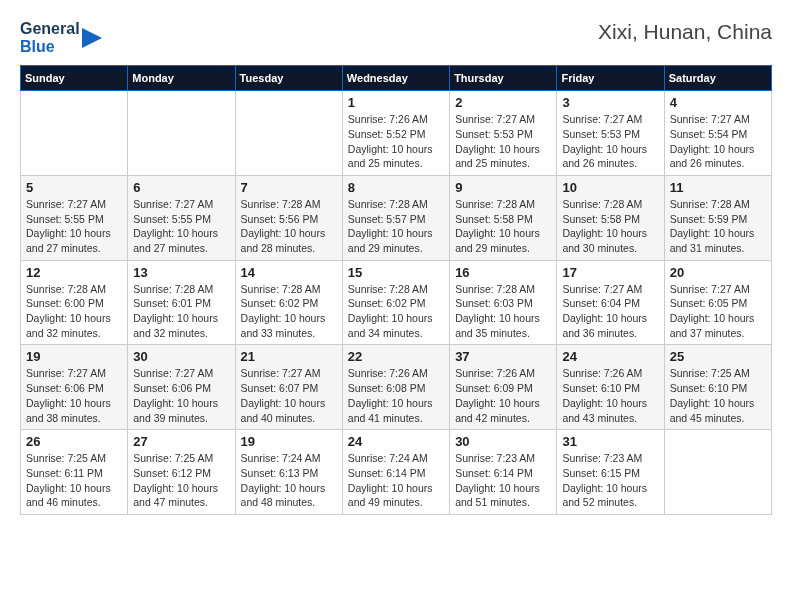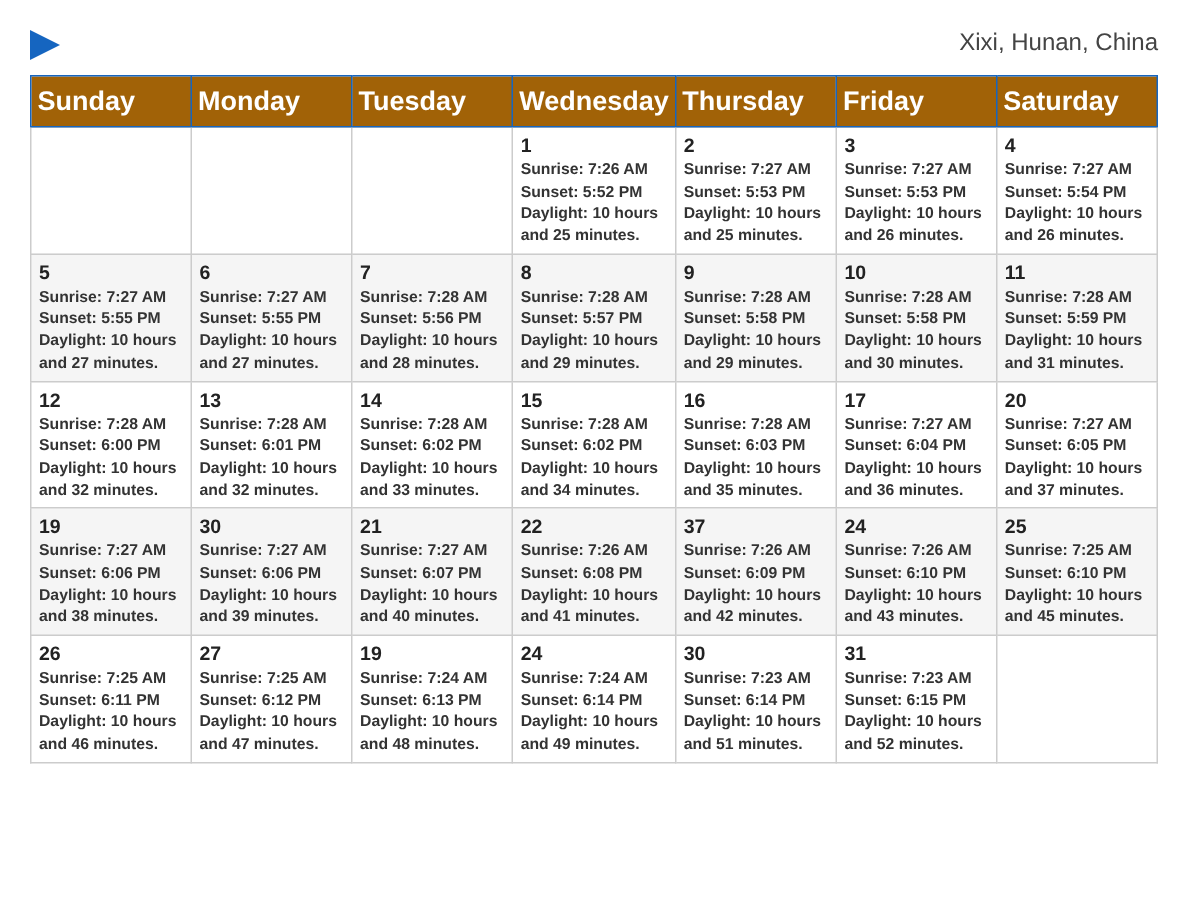--- a/index.html
+++ b/index.html
@@ -21,32 +21,32 @@
       align-items: center;
       gap: 4px;
     }
     .title-block { text-align: right; }
     .calendar-title {
       font-size: 36px;
       font-weight: 300;
       color: #1a3a5c;
     }
     .calendar-subtitle {
-      font-size: 16px;
+      font-size: 21px;
       color: #444;
     }
     .calendar {
       width: 100%;
       border-collapse: collapse;
       border: 1px solid #ccc;
     }
     .calendar th {
-      background: #a16207;
+      background: #0f172a;
       color: #fff;
-      font-size: 18px;
+      font-size: 11px;
       font-weight: bold;
       padding: 6px 4px;
       text-align: left;
       border: 1px solid #1565c0;
     }
     .calendar td {
       vertical-align: top;
       border: 1px solid #ccc;
       padding: 4px 5px;
       width: calc(100% / 7);
@@ -59,30 +59,33 @@
     .day-num {
       font-size: 13px;
       font-weight: bold;
       color: #222;
       margin-bottom: 2px;
     }
     .day-info {
       font-size: 10.5px;
       color: #333;
       line-height: 1.4;
-      font-weight: bold;
     }
     .empty-cell { background: #fff !important; }
   </style>
 </head>
 <body>
 
 <div class="header">
   <div class="logo">
   <div style="display:flex;align-items:center;gap:2px;">
+    <div style="display:flex;flex-direction:column;line-height:1.1;">
+      <span style="font-size:16px;font-weight:bold;color:#1a3a5c;">General</span>
+      <span style="font-size:16px;font-weight:bold;color:#1565c0;">Blue</span>
+    </div>
     <svg width="20" height="20" viewBox="0 0 20 20">
       <polygon points="0,0 20,10 0,20" fill="#1565c0"></polygon>
     </svg>
   </div>
 </div>
   <div class="title-block">
     <div class="calendar-subtitle">Xixi, Hunan, China</div>
   </div>
 </div>
 

